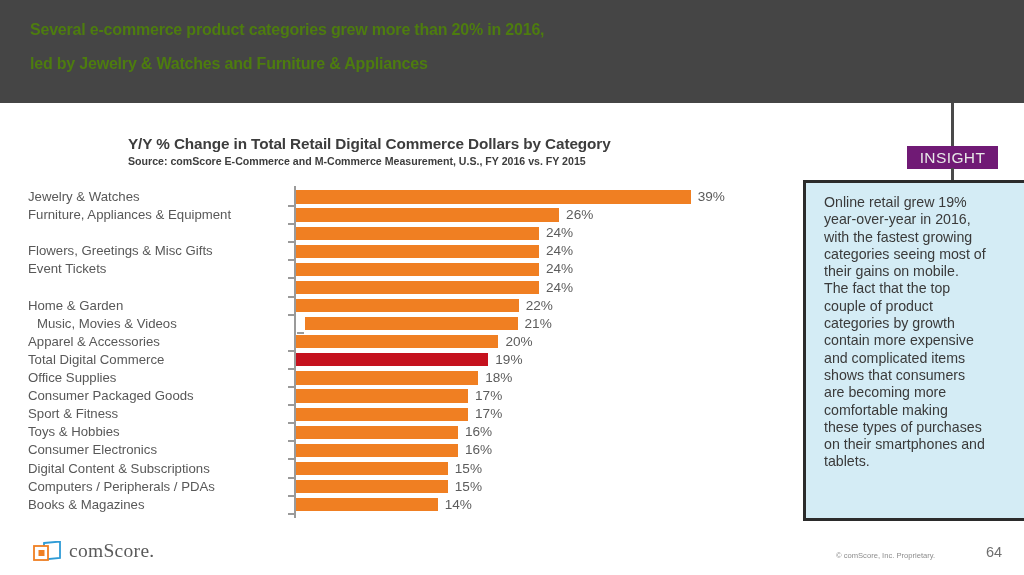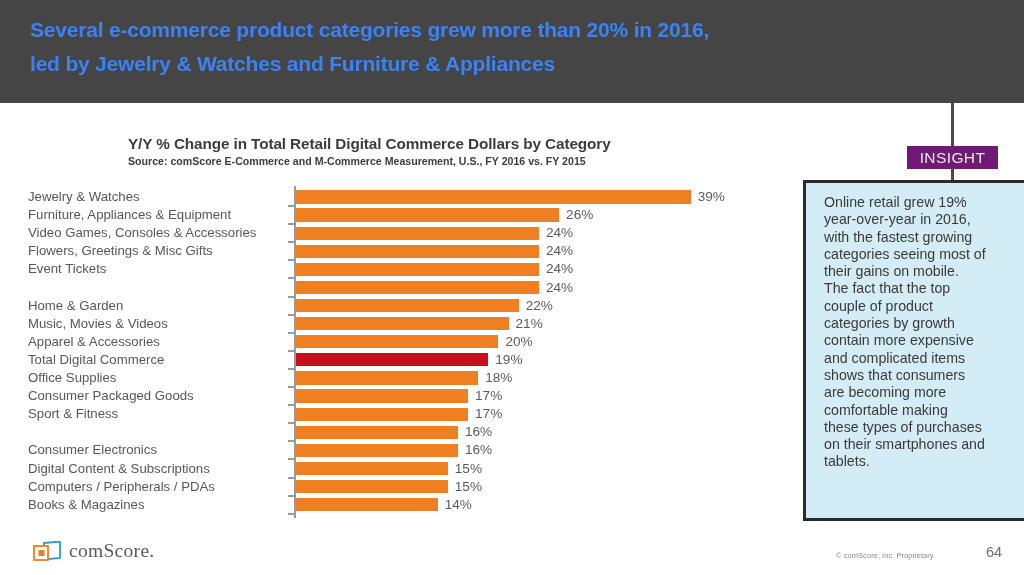--- a/index.html
+++ b/index.html
@@ -25,22 +25,22 @@
     left: 0; top: 0;
     width: 1024px;
     height: 103px;
     background: #454545;
   }
   #header-title {
     position: absolute;
     left: 30px;
     top: 13px;
     width: 960px;
-    color: #3b82f6;
-    font-size: 21px;
+    color: #4d7c0f;
+    font-size: 16px;
     font-weight: bold;
     line-height: 34px;
     letter-spacing: -0.2px;
   }
   #header-title .line2 { display: block; }
 
   
   #insight-connector-top {
     position: absolute;
     left: 951px;
@@ -239,21 +239,20 @@
           <div class="bar" style="width: 394.68px; background: rgb(240, 127, 34);"></div>
           <div class="val-label" style="left: 697.68px;">39%</div>
         </div>
         <div class="row" style="top: 20.1px;">
           <div class="cat-label" style="right: 502px;">Furniture, Appliances &amp; Equipment</div>
           <div class="tick"></div>
           <div class="bar" style="width: 263.12px; background: rgb(240, 127, 34);"></div>
           <div class="val-label" style="left: 566.12px;">26%</div>
         </div>
         <div class="row" style="top: 38.2px;">
-          <div class="cat-label" style="right: 502px;">Video Games, Consoles &amp; Accessories</div>
           <div class="tick"></div>
           <div class="bar" style="width: 242.88px; background: rgb(240, 127, 34);"></div>
           <div class="val-label" style="left: 545.88px;">24%</div>
         </div>
         <div class="row" style="top: 56.3px;">
           <div class="cat-label" style="right: 502px;">Flowers, Greetings &amp; Misc Gifts</div>
           <div class="tick"></div>
           <div class="bar" style="width: 242.88px; background: rgb(240, 127, 34);"></div>
           <div class="val-label" style="left: 545.88px;">24%</div>
         </div>
@@ -267,21 +266,21 @@
           <div class="tick"></div>
           <div class="bar" style="width: 242.88px; background: rgb(240, 127, 34);"></div>
           <div class="val-label" style="left: 545.88px;">24%</div>
         </div>
         <div class="row" style="top: 110.6px;">
           <div class="cat-label" style="right: 502px;">Home &amp; Garden</div>
           <div class="tick"></div>
           <div class="bar" style="width: 222.64px; background: rgb(240, 127, 34);"></div>
           <div class="val-label" style="left: 525.64px;">22%</div>
         </div>
-        <div class="row" style="top: 128.7px;">
+        <div class="row" style="top: 128.7px; margin-left: 9px;">
           <div class="cat-label" style="right: 502px;">Music, Movies &amp; Videos</div>
           <div class="tick"></div>
           <div class="bar" style="width: 212.52px; background: rgb(240, 127, 34);"></div>
           <div class="val-label" style="left: 515.52px;">21%</div>
         </div>
         <div class="row" style="top: 146.8px;">
           <div class="cat-label" style="right: 502px;">Apparel &amp; Accessories</div>
           <div class="tick"></div>
           <div class="bar" style="width: 202.4px; background: rgb(240, 127, 34);"></div>
           <div class="val-label" style="left: 505.4px;">20%</div>
@@ -304,20 +303,21 @@
           <div class="bar" style="width: 172.04px; background: rgb(240, 127, 34);"></div>
           <div class="val-label" style="left: 475.04px;">17%</div>
         </div>
         <div class="row" style="top: 219.2px;">
           <div class="cat-label" style="right: 502px;">Sport &amp; Fitness</div>
           <div class="tick"></div>
           <div class="bar" style="width: 172.04px; background: rgb(240, 127, 34);"></div>
           <div class="val-label" style="left: 475.04px;">17%</div>
         </div>
         <div class="row" style="top: 237.3px;">
+          <div class="cat-label" style="right: 502px;">Toys &amp; Hobbies</div>
           <div class="tick"></div>
           <div class="bar" style="width: 161.92px; background: rgb(240, 127, 34);"></div>
           <div class="val-label" style="left: 464.92px;">16%</div>
         </div>
         <div class="row" style="top: 255.4px;">
           <div class="cat-label" style="right: 502px;">Consumer Electronics</div>
           <div class="tick"></div>
           <div class="bar" style="width: 161.92px; background: rgb(240, 127, 34);"></div>
           <div class="val-label" style="left: 464.92px;">16%</div>
         </div>

